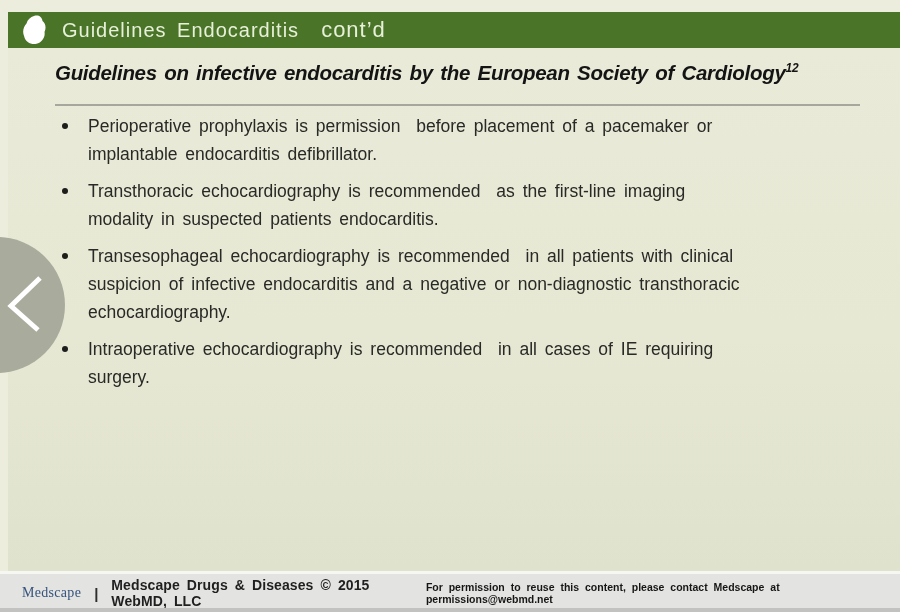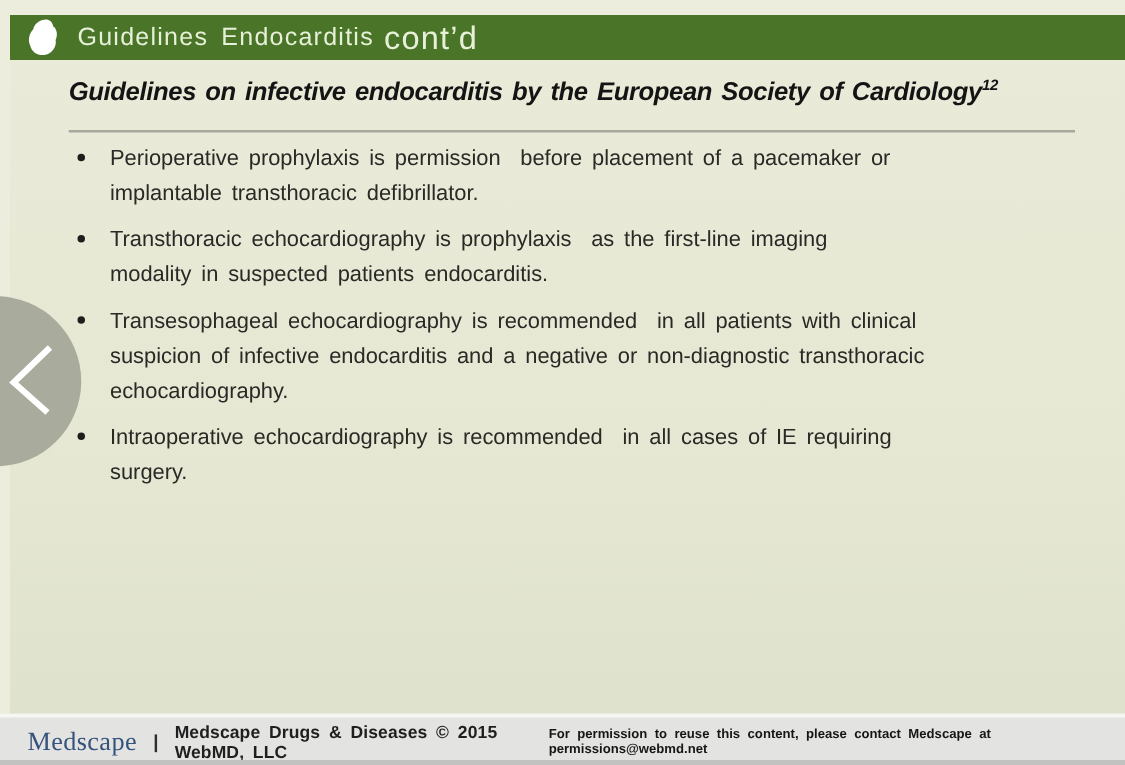--- a/index.html
+++ b/index.html
@@ -15,21 +15,21 @@
   .topbar {
     position:absolute; left:8px; right:0; top:12px; height:36px;
     background:#4a7428;
     display:flex; align-items:center;
   }
   .topbar .icon-wrap { margin-left:13px; width:26px; height:30px; }
   .topbar-title {
     color:#e7f0d8; font-size:20px; margin-left:15px; letter-spacing:1px;
     word-spacing:4px;
   }
-  .topbar-suffix { color:#e7f0d8; font-size:26px; margin-left:8px; letter-spacing:1px; }
+  .topbar-suffix { color:#e7f0d8; font-size:22px; margin-left:22px; letter-spacing:1px; }
 
   
   .content {
     position:absolute; left:8px; right:0; top:48px; height:523px;
     background:linear-gradient(#e9ead8 0%, #e6e8d3 55%, #dfe2cc 100%);
   }
   .slide-title {
     position:absolute; left:47px; top:13px; width:810px;
     font-size:20.5px; font-weight:bold; font-style:italic;
     color:#141414; letter-spacing:-0.3px; word-spacing:2px;
@@ -71,21 +71,21 @@
     box-sizing:border-box;
     display:flex; align-items:center;
   }
   .footer::after {
     content:""; position:absolute; left:0; right:0; bottom:0; height:4px;
     background:#c2c2c0;
   }
   .footer-left { display:flex; align-items:center; margin-left:22px; }
   .medscape-logo {
     font-family:"Liberation Serif", serif;
-    font-size:21px; color:#36537d; letter-spacing:0.3px;
+    font-size:14px; color:#36537d; letter-spacing:0.3px;
   }
   .footer-pipe { margin:0 13px; color:#2e2e2e; font-size:15px; font-weight:bold; }
   .footer-left-text {
     font-size:14px; font-weight:700; color:#1f1f1f; word-spacing:3px; letter-spacing:0.1px;
   }
   .footer-right-text {
     margin-left:auto; margin-right:32px;
     font-size:10.5px; font-weight:700; color:#161616; word-spacing:3px;
   }
 </style>
@@ -101,24 +101,24 @@
   <span class="topbar-title">Guidelines Endocarditis</span>
   <span class="topbar-suffix">cont’d</span>
 </div>
 
 <div class="content">
   <div class="slide-title"><span>Guidelines on infective endocarditis by the European Society of Cardiology</span><sup>12</sup></div>
   <div class="title-divider"></div>
   <ul class="bullets">
       <li>
         <div>Perioperative prophylaxis is permission  before placement of a pacemaker or</div>
-        <div>implantable transthoracic defibrillator.</div>
+        <div>implantable endocarditis defibrillator.</div>
       </li>
       <li>
-        <div>Transthoracic echocardiography is prophylaxis  as the first-line imaging</div>
+        <div>Transthoracic echocardiography is recommended  as the first-line imaging</div>
         <div>modality in suspected patients endocarditis.</div>
       </li>
       <li>
         <div>Transesophageal echocardiography is recommended  in all patients with clinical</div>
         <div>suspicion of infective endocarditis and a negative or non-diagnostic transthoracic</div>
         <div>echocardiography.</div>
       </li>
       <li>
         <div>Intraoperative echocardiography is recommended  in all cases of IE requiring</div>
         <div>surgery.</div>

